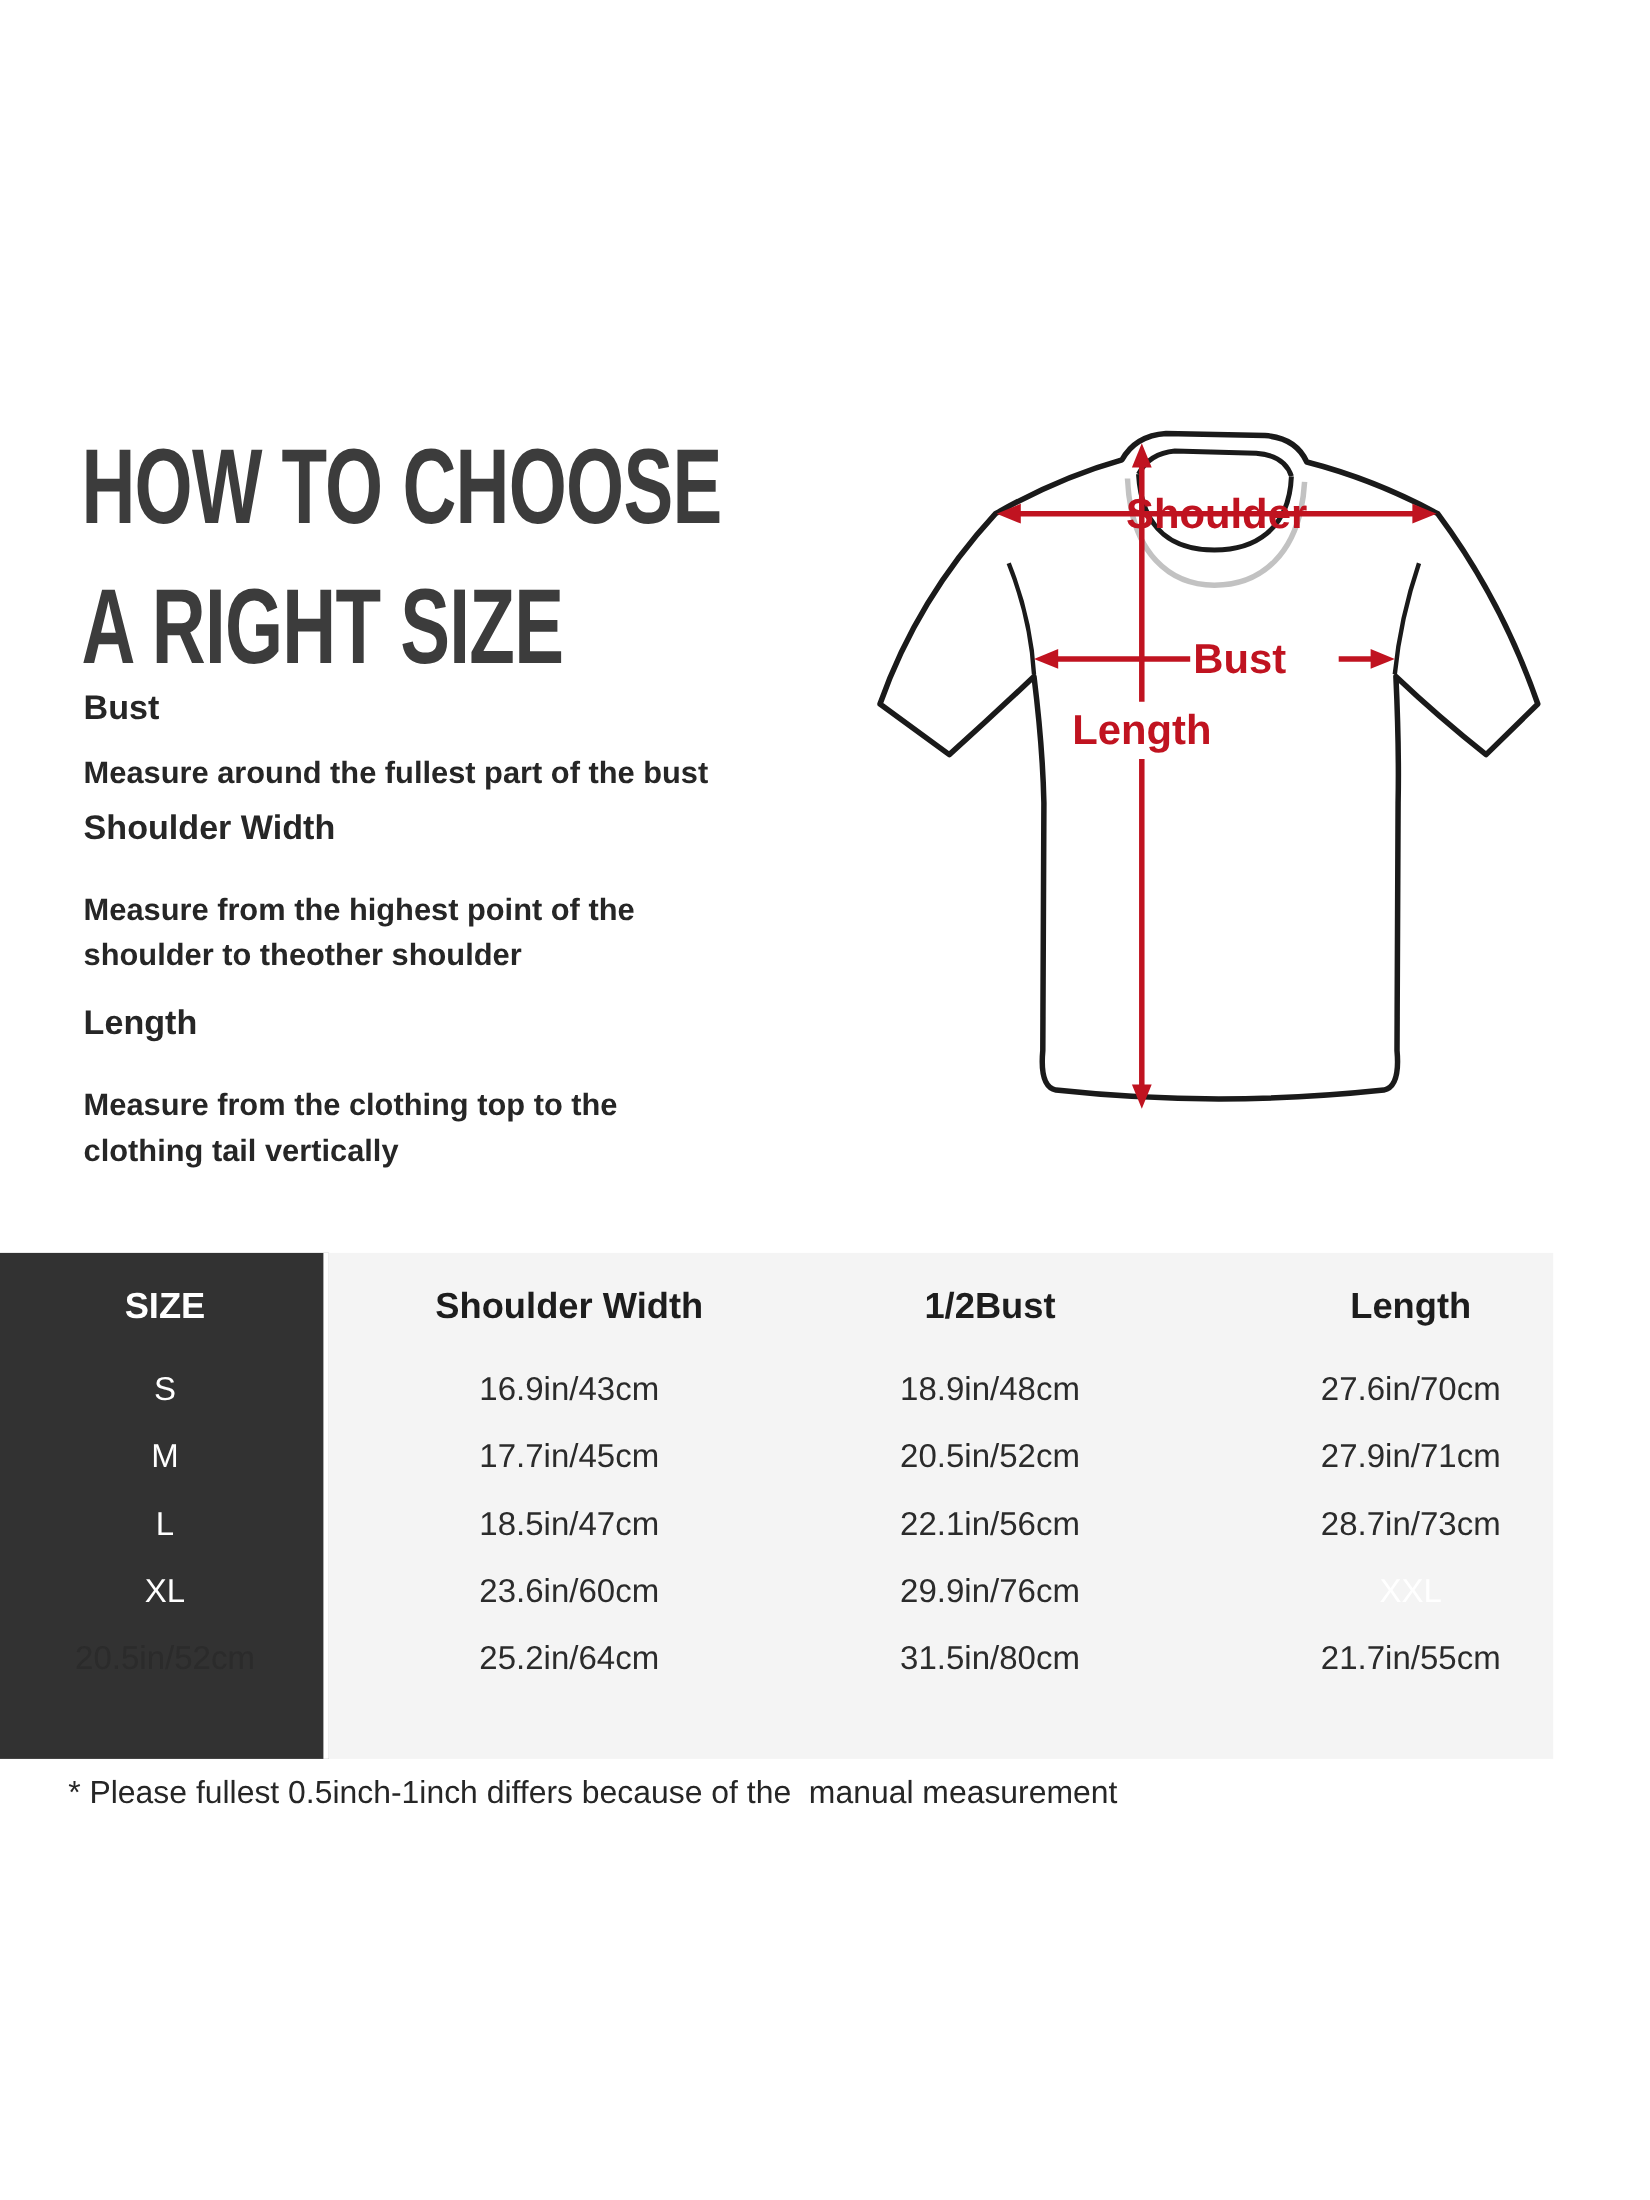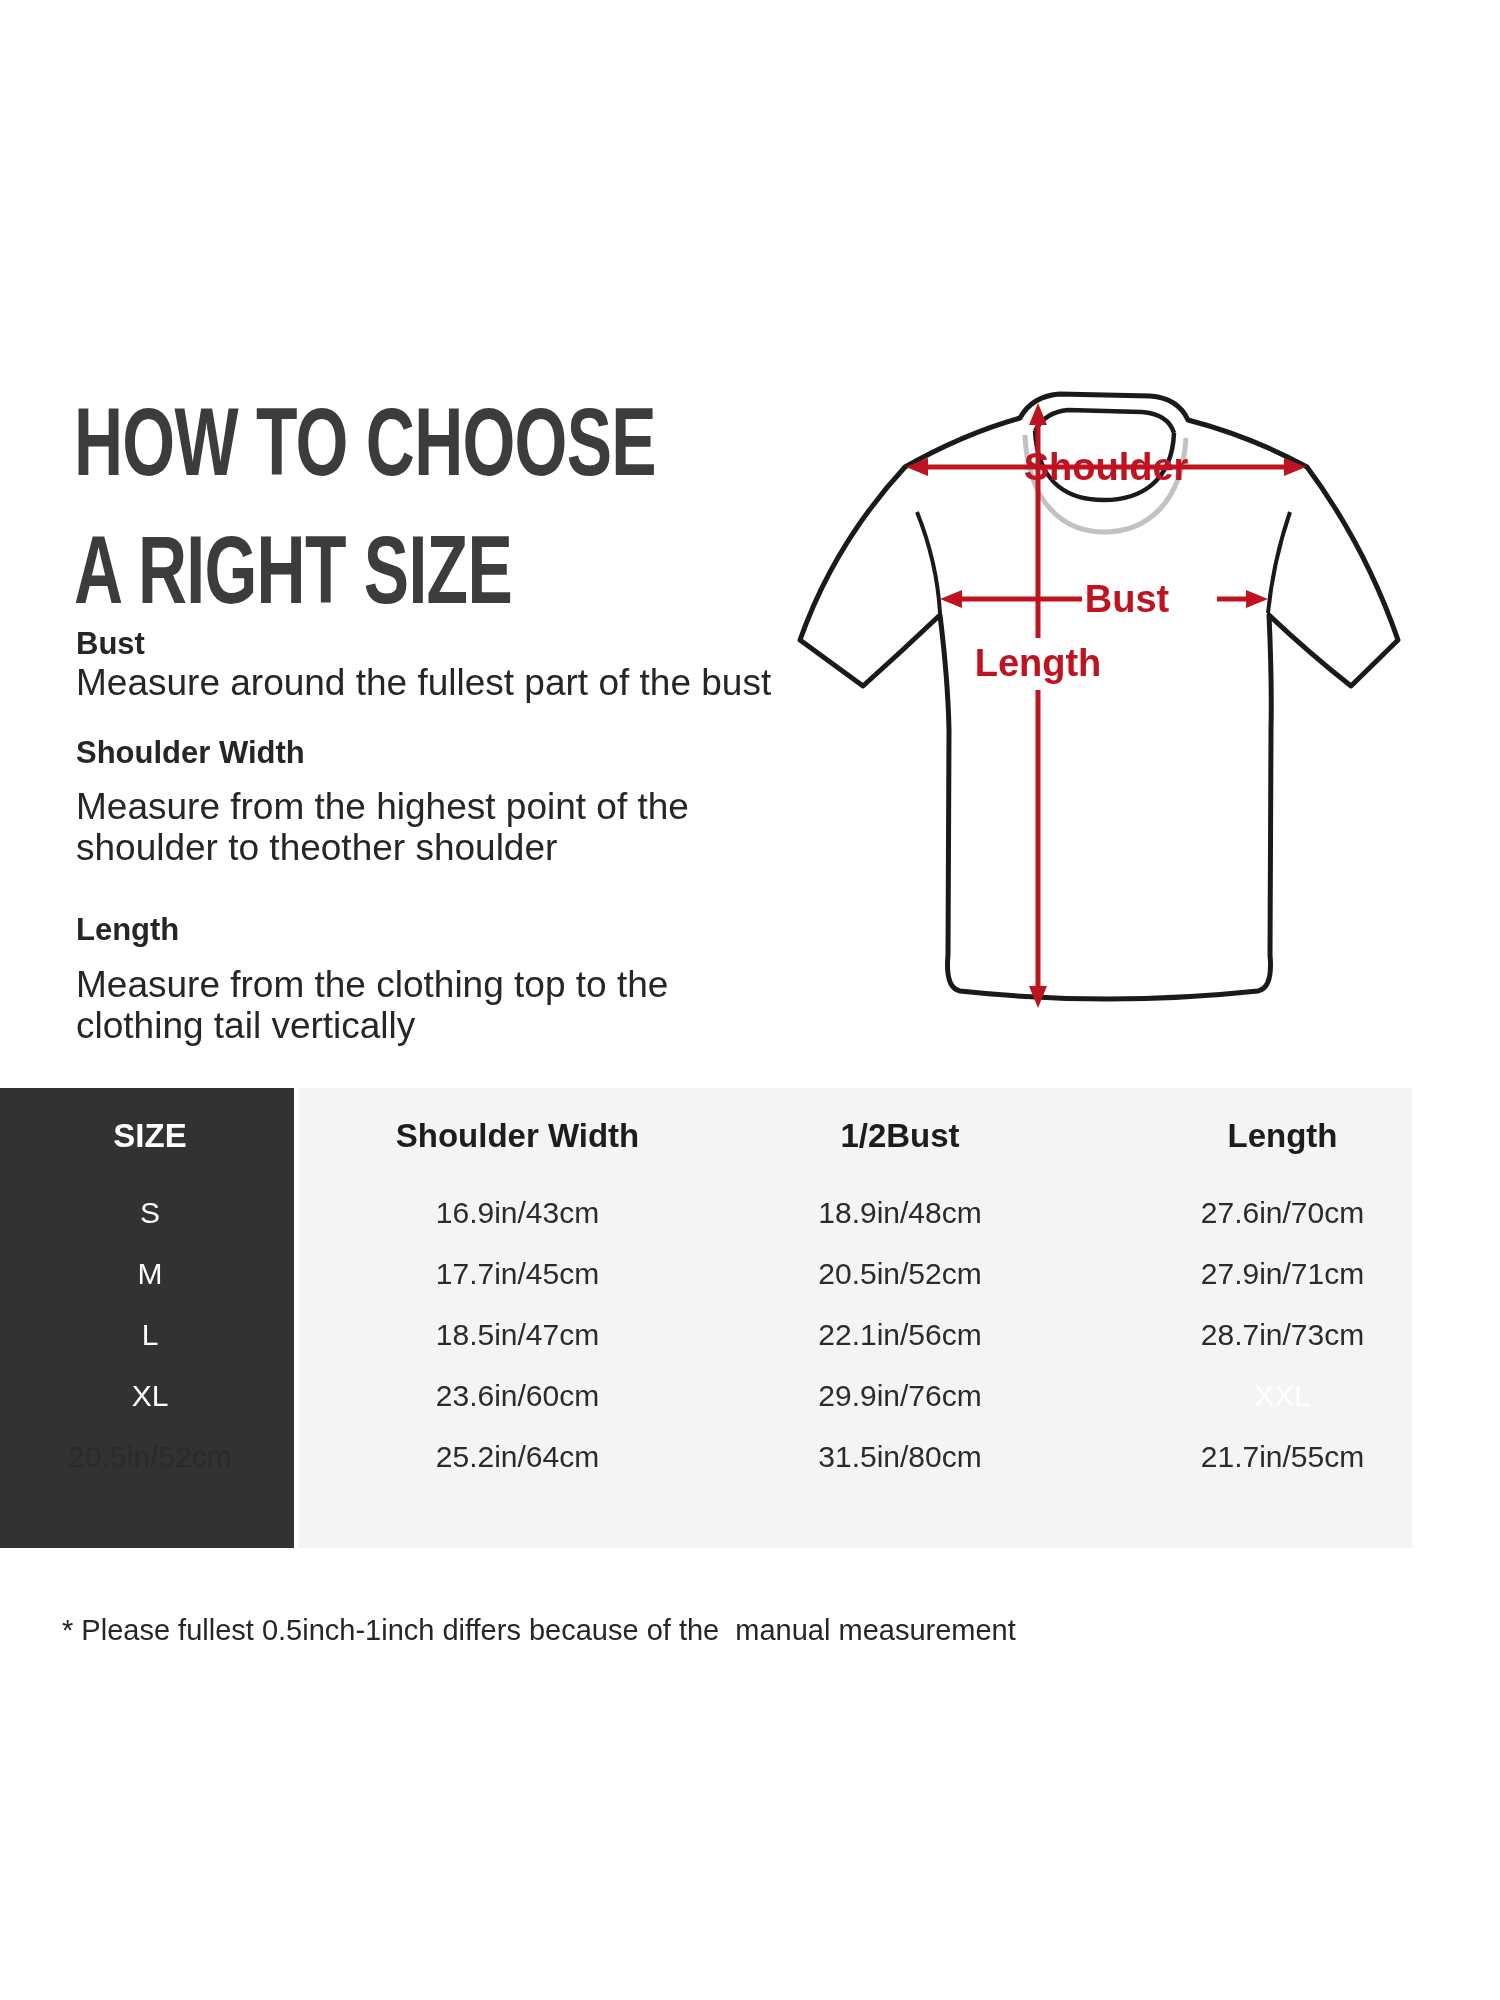--- a/index.html
+++ b/index.html
@@ -37,40 +37,41 @@
   
   .inst-head {
     left: 76px;
     font-size: 31px;
     font-weight: bold;
     color: var(--text-dark);
     white-space: nowrap;
   }
   .inst-body {
     left: 76px;
-    font-size: 37px;
-    font-weight: 400;
+    font-size: 28px;
+    font-weight: 700;
     color: var(--text-dark);
     line-height: 41px;
     white-space: pre-line;
+    margin-top: 20px;
   }
 
   
   .diagram { left: 620px; top: 300px; width: 860px; height: 760px; }
   .red { color: var(--accent-red); }
   .inkc { color: var(--ink); }
   .grayc { color: #b3b3b3; }
   .svg-label {
     font-family: "Liberation Sans", sans-serif;
     font-weight: bold;
   }
 
   
   .size-table {
-    left: 0; top: 1088px;
+    left: 0; top: 1139px;
     width: 1412px; height: 460px;
     background: var(--table-light);
     text-decoration: underline;
   }
   .size-col-bg {
     position: absolute;
     left: 0; top: 0; bottom: 0;
     width: 299px;
     background: var(--table-dark);
     border-right: 5px solid #ffffff;

